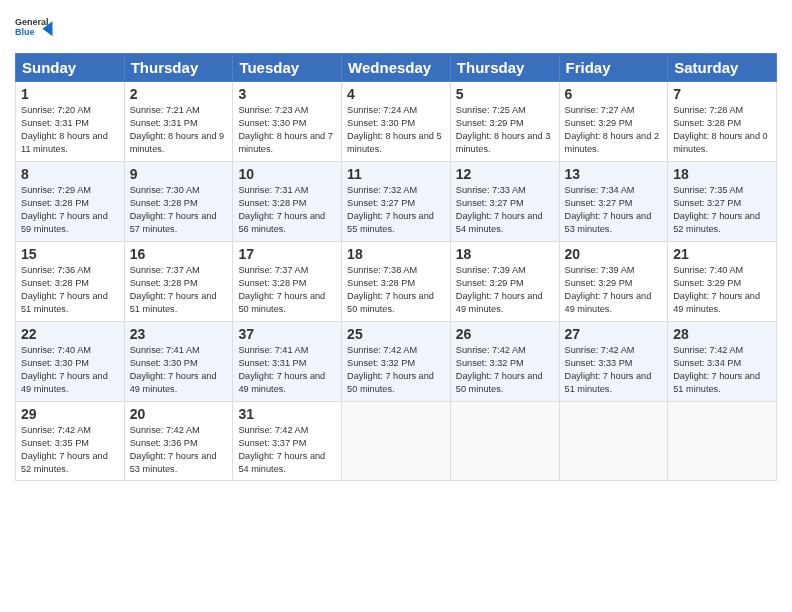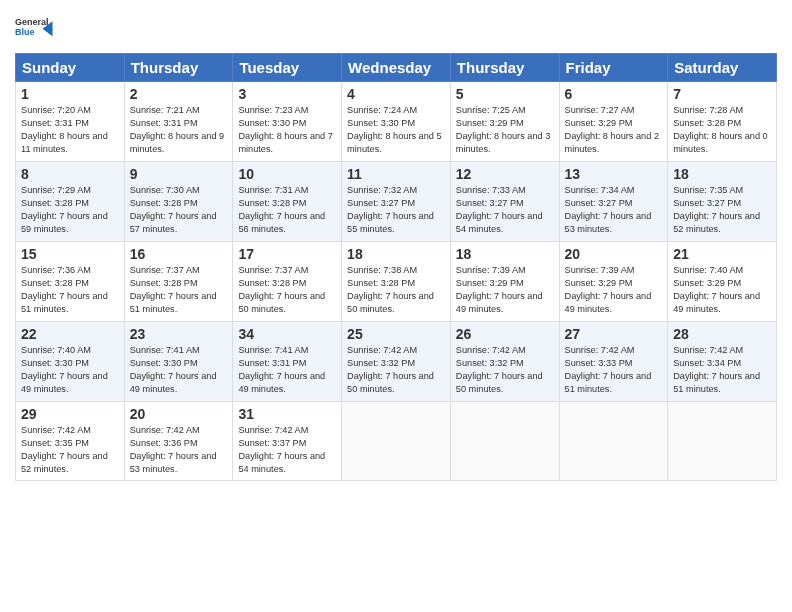--- a/index.html
+++ b/index.html
@@ -214,21 +214,21 @@
         <tr>
           <td>
             <span class="day-num">22</span>
 <div class="day-info">Sunrise: 7:40 AM<br>Sunset: 3:30 PM<br>Daylight: 7 hours and 49 minutes.</div>
           </td>
           <td>
             <span class="day-num">23</span>
 <div class="day-info">Sunrise: 7:41 AM<br>Sunset: 3:30 PM<br>Daylight: 7 hours and 49 minutes.</div>
           </td>
           <td>
-            <span class="day-num">34</span>
+            <span class="day-num">37</span>
 <div class="day-info">Sunrise: 7:41 AM<br>Sunset: 3:31 PM<br>Daylight: 7 hours and 49 minutes.</div>
           </td>
           <td>
             <span class="day-num">25</span>
 <div class="day-info">Sunrise: 7:42 AM<br>Sunset: 3:32 PM<br>Daylight: 7 hours and 50 minutes.</div>
           </td>
           <td>
             <span class="day-num">26</span>
 <div class="day-info">Sunrise: 7:42 AM<br>Sunset: 3:32 PM<br>Daylight: 7 hours and 50 minutes.</div>
           </td>

